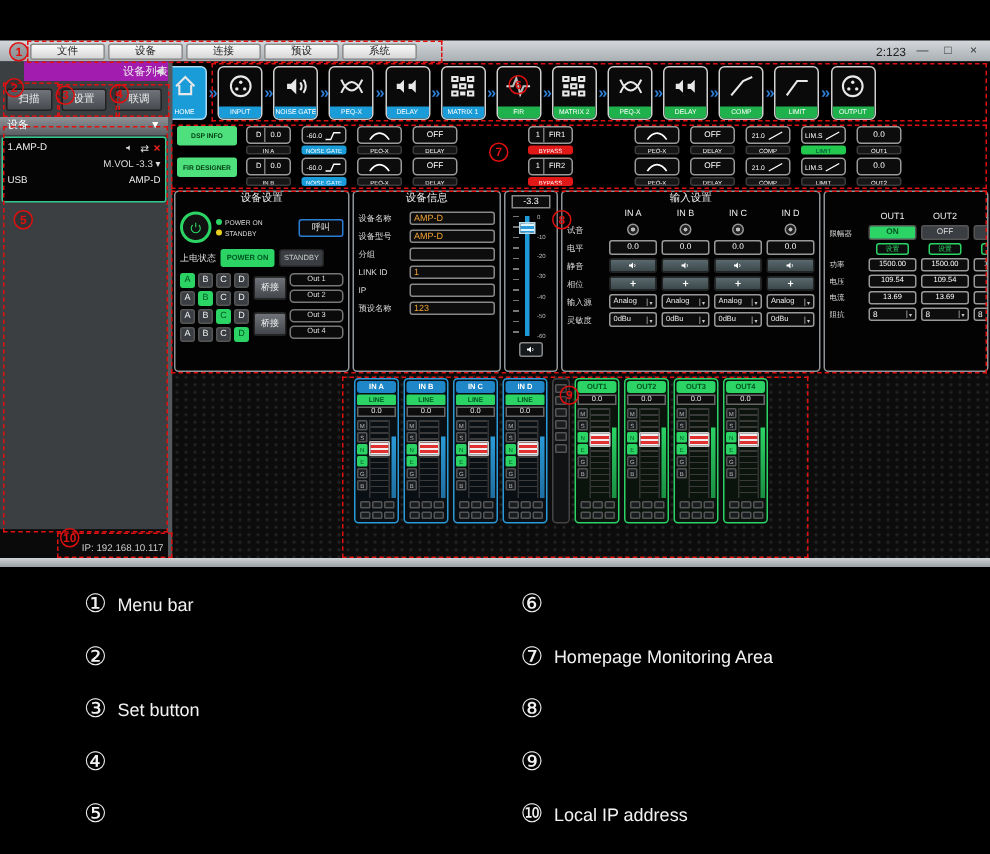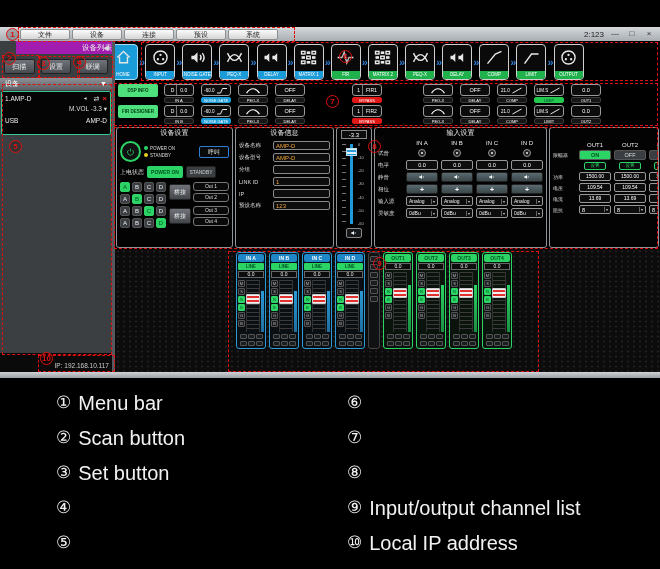--- a/index.html
+++ b/index.html
@@ -188,21 +188,21 @@
   .pos-c4{left:73px;top:56px;} .pos-c5{left:9px;top:140px;} .pos-c6{left:339px;top:50px;}
   .pos-c7{left:326px;top:95px;}.pos-c8{left:368px;top:140px;}.pos-c9{left:373px;top:257px;}
   .pos-c10{left:40px;top:352px;}
 
   
   .legend{position:absolute;left:0;top:378px;width:660px;height:191px;background:#000;color:#f2f2f2;}
   #legend-left{position:absolute;left:56px;top:16px;display:flex;flex-direction:column;gap:17px;}
   #legend-right{position:absolute;left:347px;top:16px;display:flex;flex-direction:column;gap:17px;}
   .lgrow{display:flex;align-items:center;gap:7px;line-height:18px;}
   .lgnum{font-size:17px;}
-  .lgtext{font-size:20px;}
+  .lgtext{font-size:12px;}
 </style>
 </head>
 <body>
 
 <div id="screen">
 
   <div class="titlebar">
     <div id="menu">
         <div class="mbtn">文件</div>
         <div class="mbtn">设备</div>
@@ -1080,46 +1080,45 @@
     </div>
 
   <div class="legend">
     <div id="legend-left">
         <div class="lgrow">
           <span class="lgnum">①</span>
           <span class="lgtext">Menu bar</span>
         </div>
         <div class="lgrow">
           <span class="lgnum">②</span>
-          <span class="lgtext">Scan button</span>
         </div>
         <div class="lgrow">
           <span class="lgnum">③</span>
           <span class="lgtext">Set button</span>
         </div>
         <div class="lgrow">
           <span class="lgnum">④</span>
         </div>
         <div class="lgrow">
           <span class="lgnum">⑤</span>
         </div>
       </div>
     <div id="legend-right">
         <div class="lgrow">
           <span class="lgnum">⑥</span>
         </div>
         <div class="lgrow">
           <span class="lgnum">⑦</span>
+          <span class="lgtext">Homepage Monitoring Area</span>
         </div>
         <div class="lgrow">
           <span class="lgnum">⑧</span>
         </div>
         <div class="lgrow">
           <span class="lgnum">⑨</span>
-          <span class="lgtext">Input/output channel list</span>
         </div>
         <div class="lgrow">
           <span class="lgnum">⑩</span>
           <span class="lgtext">Local IP address</span>
         </div>
       </div>
   </div>
 </div>
 
 </body></html>

